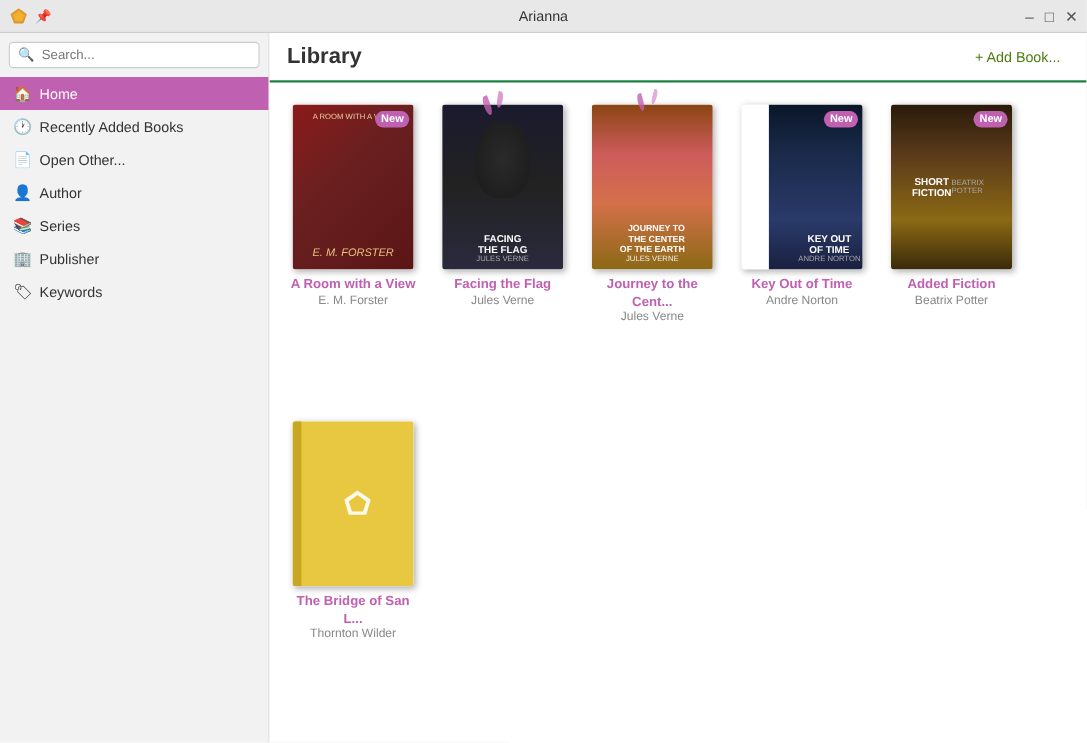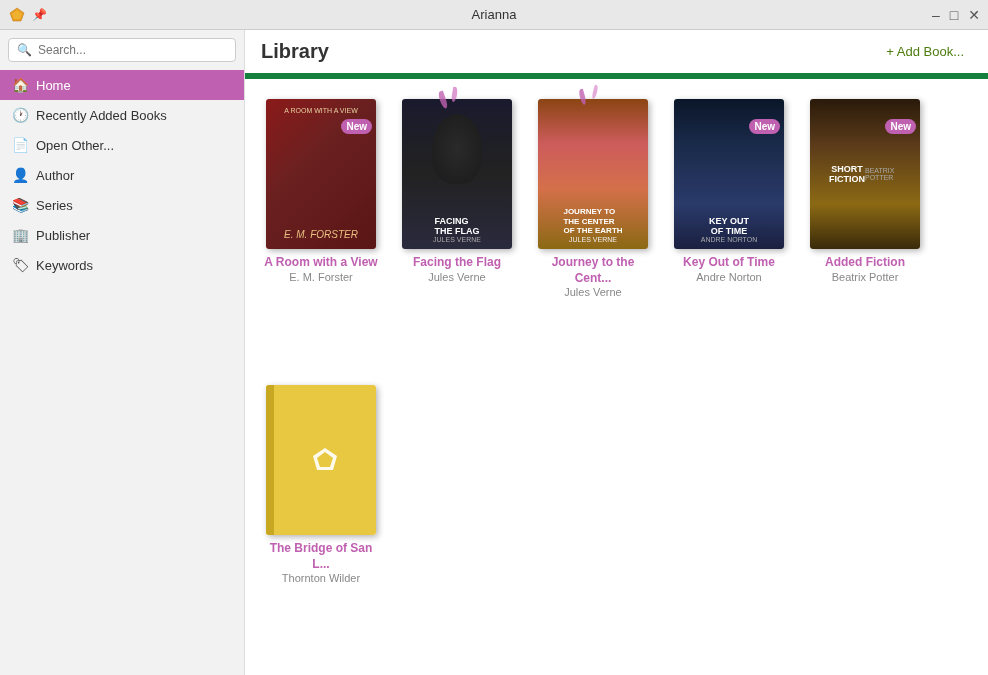--- a/index.html
+++ b/index.html
@@ -127,21 +127,21 @@
       flex-direction: column;
       overflow: hidden;
       background: white;
     }
 
     .content-header {
       display: flex;
       align-items: center;
       justify-content: space-between;
       padding: 10px 16px;
-      border-bottom: 6px solid #15803d;
+      border-bottom: 2px solid #15803d;
     }
     .content-title {
       font-size: 20px;
       font-weight: 600;
       color: #333;
     }
     .add-book-btn {
       display: flex;
       align-items: center;
       gap: 4px;
@@ -175,21 +175,21 @@
     }
     .book-cover {
       width: 110px;
       height: 150px;
       border-radius: 3px;
       overflow: hidden;
       box-shadow: 2px 2px 6px rgba(0,0,0,0.3);
     }
     .badge-new {
       position: absolute;
-      top: 20px;
+      top: 6px;
       right: 4px;
       background: #c060b0;
       color: white;
       font-size: 10px;
       font-weight: 600;
       padding: 2px 5px;
       border-radius: 8px;
     }
     .book-title {
       margin-top: 6px;
@@ -243,21 +243,21 @@
       display: flex;
       flex-direction: column;
       align-items: center;
       justify-content: flex-end;
       padding: 6px;
       position: relative;
     }
     .cover-flag-title {
       font-size: 9px;
       color: white;
-      text-align: left;
+      text-align: center;
       font-weight: bold;
       text-transform: uppercase;
     }
     .cover-flag-author {
       font-size: 7px;
       color: #aaa;
     }
     .cover-flag-face {
       position: absolute;
       top: 15px;
@@ -275,40 +275,41 @@
       height: 100%;
       display: flex;
       flex-direction: column;
       align-items: center;
       justify-content: flex-end;
       padding: 6px;
     }
     .cover-journey-title {
       font-size: 8px;
       color: white;
-      text-align: left;
+      text-align: right;
       font-weight: bold;
       text-transform: uppercase;
       line-height: 1.2;
     }
     .cover-journey-author {
       font-size: 7px;
       color: #eee;
     }
 
     .cover-key {
       background: linear-gradient(180deg, #0a1628 0%, #1a2a4a 30%, #2a3a6a 70%, #1a2040 100%);
       width: 100%;
       height: 100%;
       display: flex;
       flex-direction: column;
       align-items: center;
       justify-content: flex-end;
       padding: 6px;
       position: relative;
+      margin-left: 25px;
     }
     .cover-key-title {
       font-size: 9px;
       color: white;
       text-align: center;
       font-weight: bold;
       text-transform: uppercase;
     }
     .cover-key-author {
       font-size: 7px;

